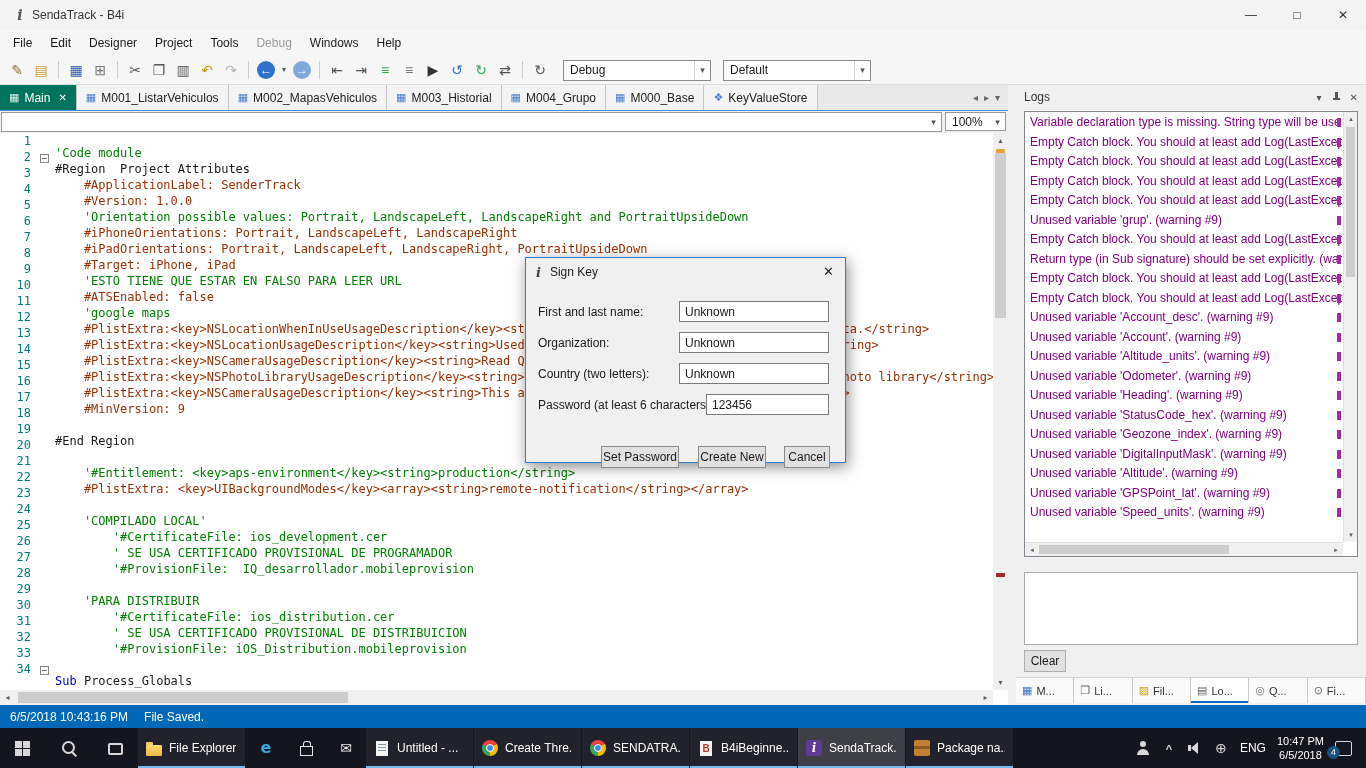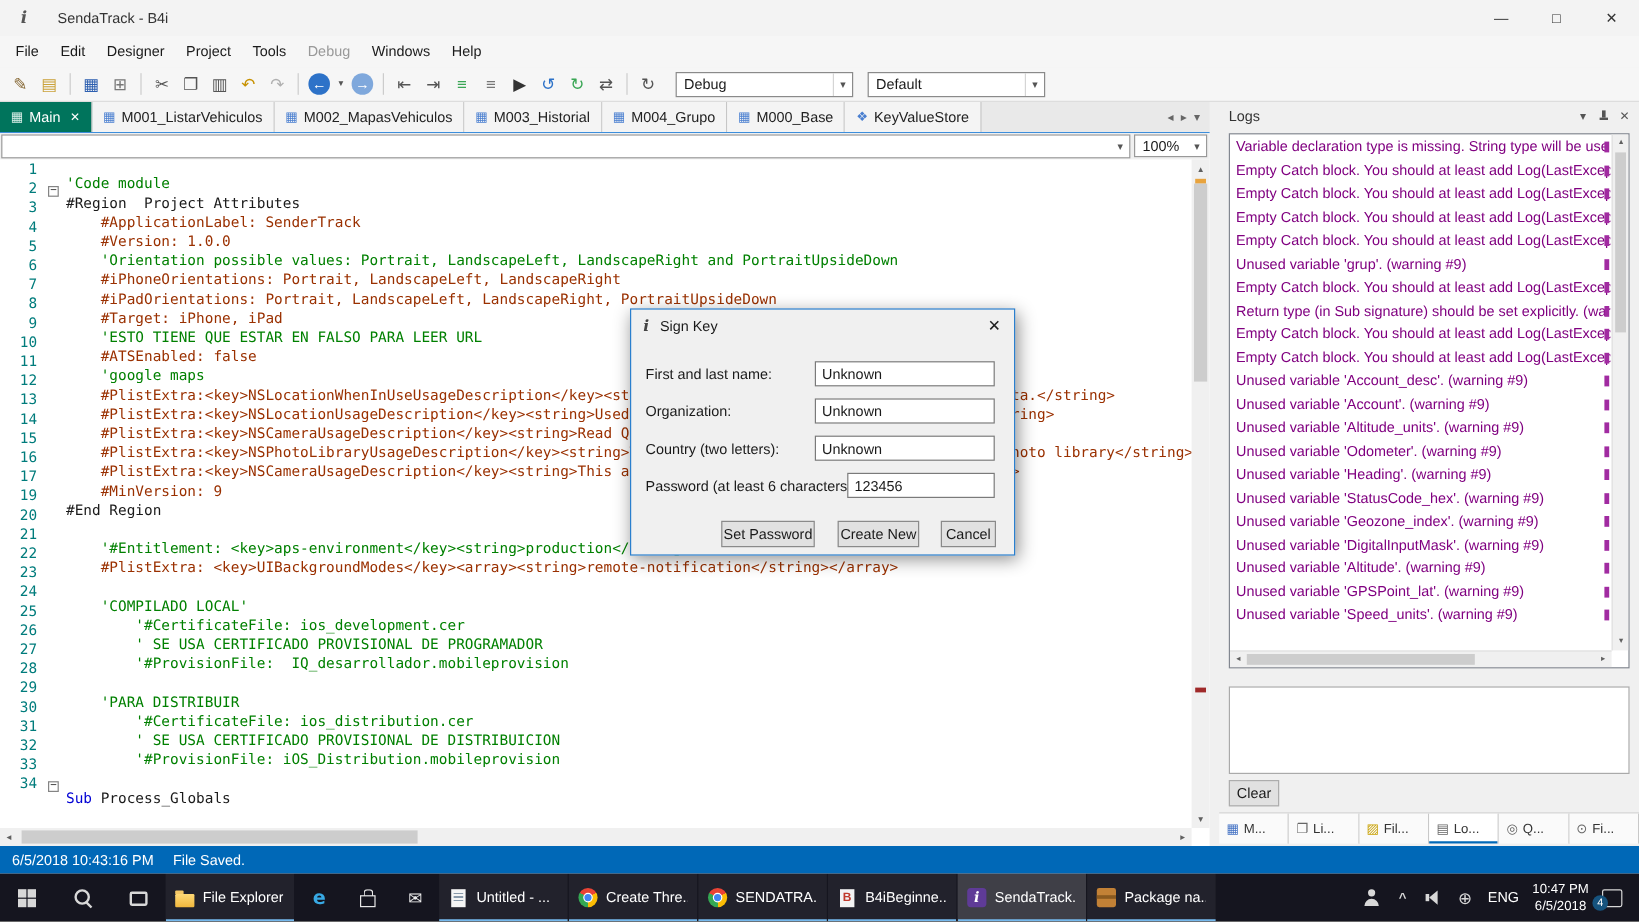--- a/index.html
+++ b/index.html
@@ -4,21 +4,21 @@
 <style>
   * { margin:0; padding:0; box-sizing:border-box; }
   html,body { width:1366px; height:768px; overflow:hidden; background:#222;
               font-family:"Liberation Sans", sans-serif; }
   .screen { position:relative; width:1366px; height:768px; background:#f0f0f0; overflow:hidden; }
 
   
   .window { position:absolute; left:0; top:0; width:1366px; height:728px; background:#f0f0f0; z-index:1; }
   .titlebar { position:absolute; top:0; left:0; right:0; height:30px; background:#f3f3f3; display:flex; align-items:center; }
   .app-icon { margin-left:12px; width:16px; height:16px; text-align:center; font:italic bold 14px "DejaVu Serif", serif; color:#555; line-height:16px;}
-  .title-text { margin-left:20px; font-size:12px; color:#333; }
+  .title-text { margin-left:4px; font-size:12px; color:#333; }
   .win-controls { margin-left:auto; display:flex; height:30px; }
   .win-btn { width:46px; height:30px; text-align:center; line-height:30px; font-size:12px; color:#333; }
   .menubar { position:absolute; top:30px; left:0; right:0; height:26px; background:#f6f6f6; display:flex; align-items:center; padding-left:4px; }
   .menu-item { padding:0 9px; font-size:12px; color:#1a1a1a; line-height:26px; }
   .menu-item.disabled { color:#999; }
   .toolbar { position:absolute; top:56px; left:0; right:0; height:29px; background:#f6f6f6; border-bottom:1px solid #ddd; display:flex; align-items:center; padding:0 6px; gap:2px; }
   .tb-btn { width:22px; height:22px; text-align:center; line-height:22px; font-size:14px; }
   .tb-small { width:10px; font-size:8px; color:#555; }
   .tb-circle { width:18px; height:18px; border-radius:50%; color:#fff !important; font-size:12px; line-height:18px; margin:0 2px; }
   .tb-sep { width:1px; height:18px; background:#ccc; margin:0 4px; }
@@ -93,21 +93,21 @@
   
   .dialog { position:absolute; left:525px; top:257px; width:321px; height:206px; background:#f0f0f0; border:1px solid var(--dlg-border); box-shadow:2px 4px 14px rgba(0,0,0,.45); z-index:50; }
   .dlg-title { position:relative; height:28px; display:flex; align-items:center; }
   .dlg-icon { margin-left:10px; font:italic bold 13px "DejaVu Serif", serif; color:#444; }
   .dlg-title-text { margin-left:9px; font-size:12px; color:#1a1a1a; }
   .dlg-close { position:absolute; right:11px; top:6px; font-size:13px; color:#222; }
   .dlg-body { position:absolute; left:0; top:28px; right:0; height:140px; }
   .dlg-row { position:absolute; left:0; right:14px; height:21px; }
   .dlg-label { position:absolute; left:12px; top:4px; font-size:12px; color:#1a1a1a; }
   .dlg-input { position:absolute; top:0; height:21px; border:1px solid #7a7a7a; background:#fff; font:12px "Liberation Sans", sans-serif; color:#1a1a1a; padding:0 5px; }
-  .dlg-buttons { position:absolute; left:0; top:176px; right:0; height:22px; }
+  .dlg-buttons { position:absolute; left:0; top:188px; right:0; height:22px; }
   .dlg-btn { position:absolute; top:0; height:22px; background:#e1e1e1; border:1px solid #8a8a8a; font:12px "Liberation Sans", sans-serif; color:#1a1a1a; }
 
   
   .taskbar { position:absolute; left:0; top:728px; width:1366px; height:40px; background:var(--taskbar-bg); display:flex; align-items:stretch; z-index:100; }
   .tb-sysbtn { width:46px; display:flex; align-items:center; justify-content:center; }
   .taskbar-items { display:flex; align-items:stretch; }
   .task-btn { display:flex; align-items:center; justify-content:center; gap:7px; width:40px; }
   .task-btn.labeled { width:107px; padding:0 8px; justify-content:flex-start; }
   .task-btn.running { background:rgba(255,255,255,.06); box-shadow:inset 0 -2px 0 #76b9ed; margin-right:1px; }
   .task-btn.active { background:rgba(255,255,255,.18); }
@@ -345,20 +345,25 @@
             <span class="ln">16</span>
             <span class="fold-col"></span>
             <span class="code-text"><span class="seg-a">    #PlistExtra:&lt;key&gt;NSCameraUsageDescription&lt;/key&gt;&lt;string&gt;This app uses the camera to scan QR codes.&lt;/string&gt;</span></span>
           </div>
           <div class="code-line">
             <span class="ln">17</span>
             <span class="fold-col"></span>
             <span class="code-text"><span class="seg-a">    #MinVersion: 9</span></span>
           </div>
           <div class="code-line">
+            <span class="ln">18</span>
+            <span class="fold-col"></span>
+            <span class="code-text"></span>
+          </div>
+          <div class="code-line">
             <span class="ln">19</span>
             <span class="fold-col"></span>
             <span class="code-text"><span class="seg-p">#End Region</span></span>
           </div>
           <div class="code-line">
             <span class="ln">20</span>
             <span class="fold-col"></span>
             <span class="code-text"></span>
           </div>
           <div class="code-line">

